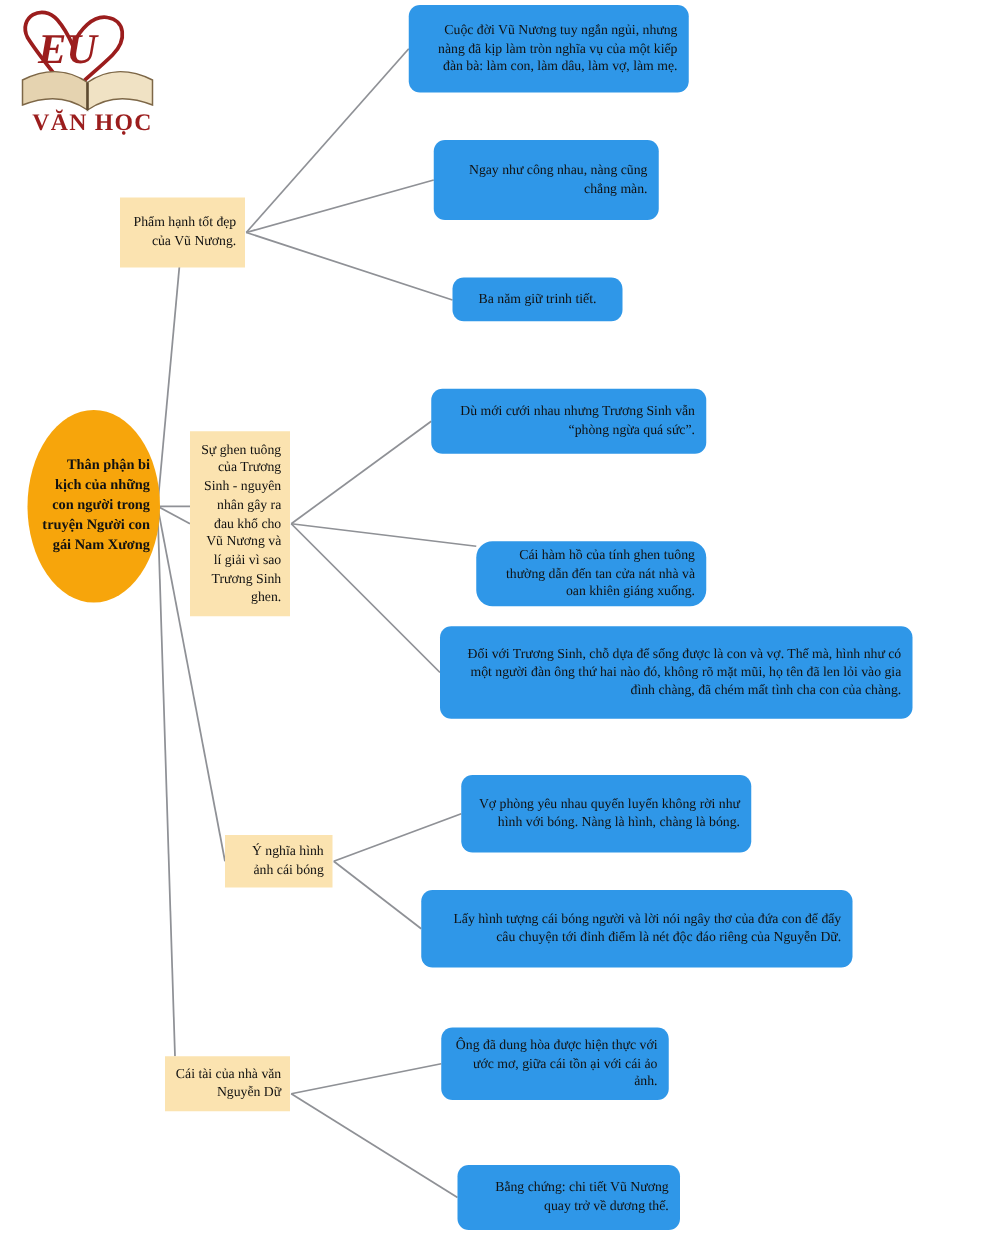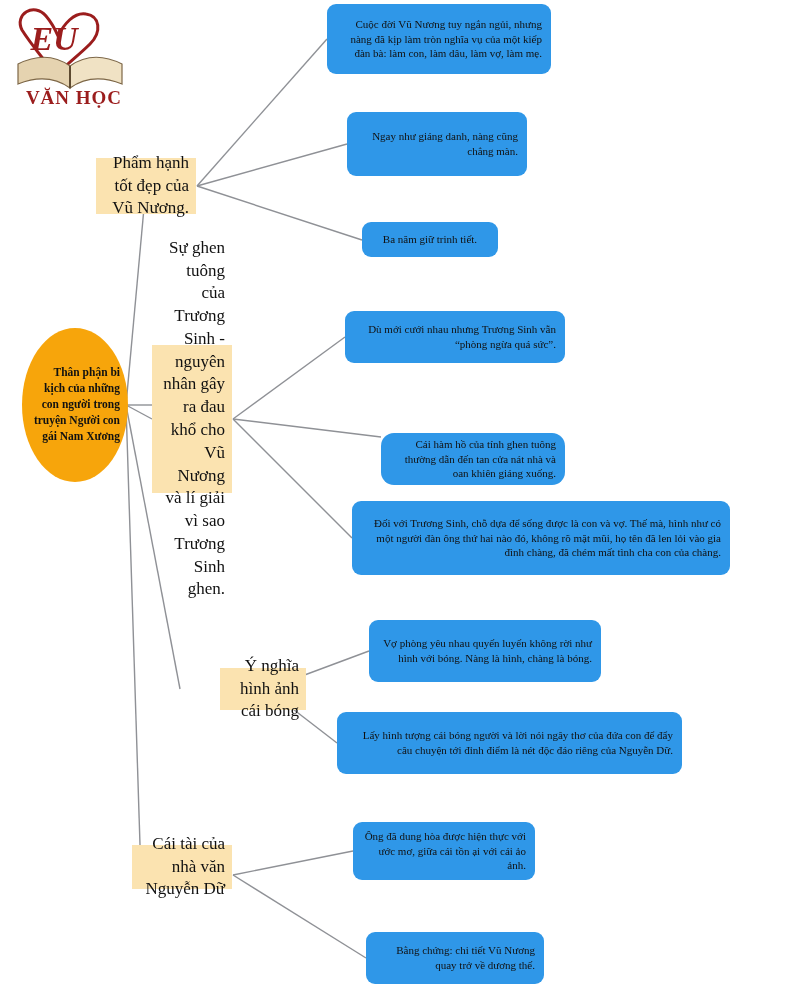--- a/index.html
+++ b/index.html
@@ -54,27 +54,27 @@
     border-radius: 50%;
     font-weight: bold;
     font-size: 11.5px;
     padding: 6px 8px;
     line-height: 1.38;
   }
 
   
   .branch-node {
     background: #FBE3B0;
-    font-size: 17px;
+    font-size: 11px;
     padding: 5px 7px;
     line-height: 1.34;
   }
   #branch-1 { left: 96px;  top: 158px; width: 100px; height: 56px; }
   #branch-2 { left: 152px; top: 345px; width: 80px;  height: 148px; }
-  #branch-3 { left: 180px; top: 668px; width: 86px;  height: 42px; margin-left: 40px; }
+  #branch-3 { left: 180px; top: 668px; width: 86px;  height: 42px; }
   #branch-4 { left: 132px; top: 845px; width: 100px; height: 44px; }
 
   
   .leaf-node {
     background: #2F97E8;
     border-radius: 9px;
     color: #111111;
     font-size: 11px;
     padding: 6px 9px;
     line-height: 1.35;
@@ -142,21 +142,21 @@
 <div class="node branch-node" id="branch-1">Phẩm hạnh tốt đẹp của Vũ Nương.</div>
 
 <div class="node branch-node" id="branch-2">Sự ghen tuông của Trương Sinh - nguyên nhân gây ra đau khổ cho Vũ Nương và lí giải vì sao Trương Sinh ghen.</div>
 
 <div class="node branch-node" id="branch-3">Ý nghĩa hình ảnh cái bóng</div>
 
 <div class="node branch-node" id="branch-4">Cái tài của nhà văn Nguyễn Dữ</div>
 
 <div class="node leaf-node" id="leaf-1-1">Cuộc đời Vũ Nương tuy ngắn ngủi, nhưng nàng đã kịp làm tròn nghĩa vụ của một kiếp đàn bà: làm con, làm dâu, làm vợ, làm mẹ.</div>
 
-<div class="node leaf-node" id="leaf-1-2">Ngay như giáng danh, nàng cũng chẳng màn.</div>
+<div class="node leaf-node" id="leaf-1-2">Ngay như công nhau, nàng cũng chẳng màn.</div>
 
 <div class="node leaf-node" id="leaf-1-3">Ba năm giữ trinh tiết.</div>
 
 <div class="node leaf-node" id="leaf-2-1">Dù mới cưới nhau nhưng Trương Sinh vẫn “phòng ngừa quá sức”.</div>
 
 <div class="node leaf-node" id="leaf-2-2">Cái hàm hồ của tính ghen tuông thường dẫn đến tan cửa nát nhà và oan khiên giáng xuống.</div>
 
 <div class="node leaf-node" id="leaf-2-3">Đối với Trương Sinh, chỗ dựa để sống được là con và vợ. Thế mà, hình như có một người đàn ông thứ hai nào đó, không rõ mặt mũi, họ tên đã len lỏi vào gia đình chàng, đã chém mất tình cha con của chàng.</div>
 
 <div class="node leaf-node" id="leaf-3-1">Vợ phòng yêu nhau quyến luyến không rời như hình với bóng. Nàng là hình, chàng là bóng.</div>

